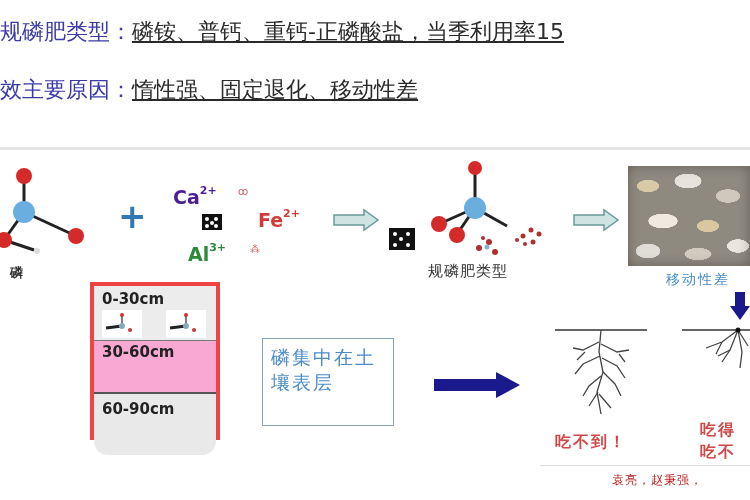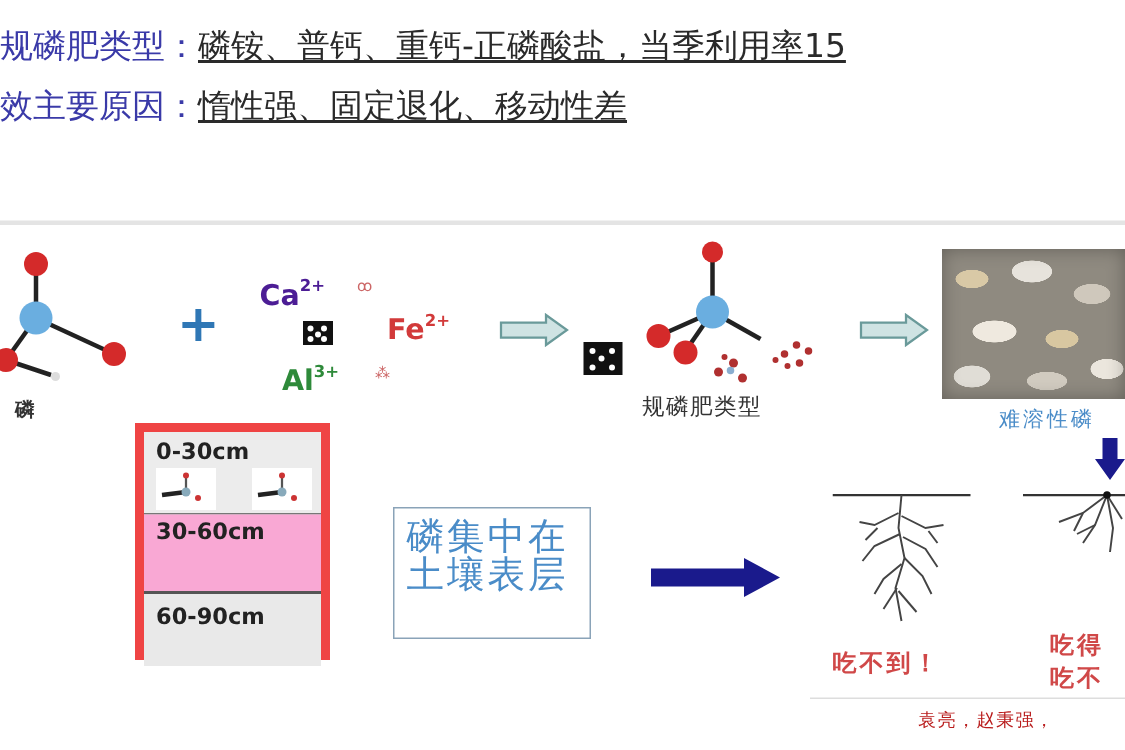--- a/index.html
+++ b/index.html
@@ -4,21 +4,21 @@
 <style>
   * { margin:0; padding:0; box-sizing:border-box; }
   html, body { width:750px; height:500px; background:#ffffff; overflow:hidden; }
   body { position:relative; font-family:"DejaVu Sans", sans-serif; }
 
   .top-lines { position:absolute; left:0; top:0; width:750px; height:140px; }
   .line { position:absolute; left:0; height:40px; white-space:nowrap; font-size:22px; line-height:40px; }
   .line .label { color:#3a3aa8; }
   .line .value { color:#2a2a2a;text-decoration:underline; }
   .line1 { top:12px; }
-  .line2 { top:52px; }
+  .line2 { top:70px; }
   .line3 { top:99px; }
   .line3 .label { letter-spacing:11px; }
 
   .divider { position:absolute; left:0; top:147px; width:750px; height:3px; background:#e4e4e4; }
 
   .abs { position:absolute; }
   .molecule svg { display:block; }
   .ion { position:absolute; font-weight:bold; font-size:19px; }
   .ion sup { font-size:11px; vertical-align:top; position:relative; top:-2px; }
   .ca { color:#4c1d95; }
@@ -39,30 +39,30 @@
       radial-gradient(ellipse 24px 12px at 35px 55px, #efe9df 60%, transparent 62%),
       radial-gradient(ellipse 18px 10px at 80px 60px, #d8c7a1 60%, transparent 62%),
       radial-gradient(ellipse 20px 12px at 20px 85px, #e0ddd6 60%, transparent 62%),
       radial-gradient(ellipse 22px 10px at 70px 88px, #d1cbc0 60%, transparent 62%),
       radial-gradient(ellipse 18px 11px at 110px 80px, #ebe6dd 60%, transparent 62%),
       #8f8a80;
     box-shadow: inset 0 0 12px rgba(0,0,0,0.3);
   }
   .rock-caption { position:absolute; left:666px; top:271px; color:#4a8cc8; font-size:14px; font-family:"DejaVu Serif", serif; letter-spacing:2px; white-space:nowrap; }
 
-  .soil { position:absolute; left:90px; top:282px; width:130px; height:158px; border:6px solid #ef4444; background:#e8e8e8; }
+  .soil { position:absolute; left:90px; top:282px; width:130px; height:158px; border:4px solid #ef4444; background:#e8e8e8; }
   .soil .layer { position:absolute; left:0; width:100%; }
   .soil .l1 { top:0; height:55px; background:#ececec; border-bottom:1px solid #777; }
   .soil .l2 { top:55px; height:53px; background:#f9a8d4; border-bottom:2px solid #555; }
-  .soil .l3 { top:108px; height:48px; background:#e9e9e9; }
+  .soil .l3 { top:108px; height:61px; background:#e9e9e9;border-radius:14px; }
   .soil .depth { position:absolute; left:8px; font-weight:bold; font-size:15px; color:#222; }
   .mini-mol { position:absolute; width:40px; height:28px; background:#fff; }
 
   .concentrate-box { position:absolute; left:262px; top:338px; width:132px; height:88px; border:1.5px solid #8aa3b8; background:#fff; }
-  .concentrate-box .txt { position:absolute; left:8px; top:6px; width:116px; font-family:"DejaVu Serif", serif; font-size:25px; line-height:25px; color:#4a8cc8; letter-spacing:2px; }
+  .concentrate-box .txt { position:absolute; left:8px; top:6px; width:116px; font-family:"DejaVu Serif", serif; font-size:19px; line-height:25px; color:#4a8cc8; letter-spacing:2px; }
 
   .red-caption { position:absolute; font-family:"DejaVu Serif", serif; font-size:16px; color:#d04848; font-weight:bold; letter-spacing:2px; white-space:nowrap; }
   .bottom-rule { position:absolute; left:540px; top:465px; width:210px; height:1px; background:#ddd; }
   .citation { position:absolute; left:612px; top:472px; font-family:"DejaVu Serif", serif; font-size:12px; color:#b91c1c; white-space:nowrap; letter-spacing:1px; }
 </style>
 </head>
 <body>
 
 <div class="top-lines">
   <div class="line line1">
@@ -141,21 +141,21 @@
     <circle cx="72" cy="89" r="2.5" fill="#8aaed0"></circle>
   </svg>
 </div>
 <div class="caption-small" style="left:428px;top:262px;font-size:15px;letter-spacing:1px;">规磷肥类型</div>
 
 <svg class="hollow-arrow" style="left:572px;top:208px;" width="48" height="24">
   <polygon points="2,7 32,7 32,2 46,12 32,22 32,17 2,17" fill="#cfe3e3" stroke="#6a9a9a" stroke-width="1.5"></polygon>
 </svg>
 
 <div class="rock-img"></div>
-<div class="rock-caption">难溶性磷</div>
+<div class="rock-caption">移动性差</div>
 
 <div class="soil">
   <div class="layer l1">
     <span class="depth" style="top:4px;">0-30cm</span>
     <div class="mini-mol" style="left:8px;top:24px;">
       <svg width="40" height="28">
           <line x1="20" y1="6" x2="20" y2="16" stroke="#555" stroke-width="1.5"></line>
           <line x1="4" y1="18" x2="20" y2="16" stroke="#222" stroke-width="3"></line>
           <circle cx="20" cy="5" r="2" fill="#c33"></circle>
           <circle cx="20" cy="16" r="3" fill="#8ab"></circle>

